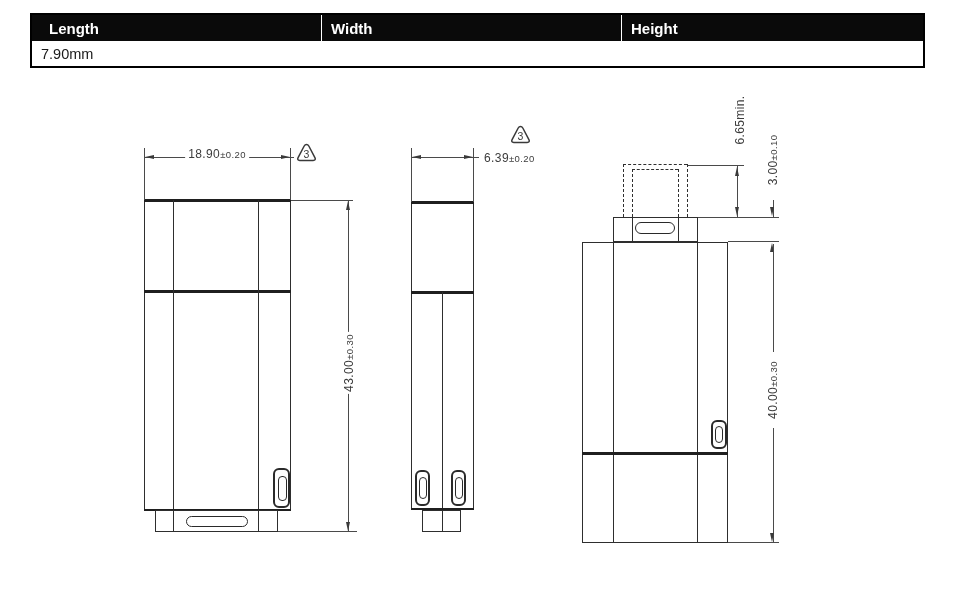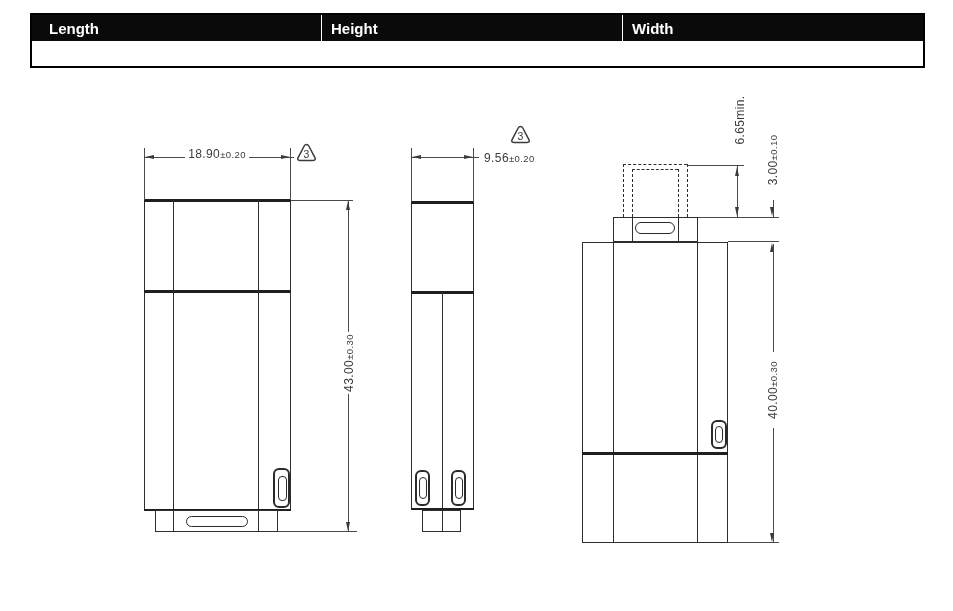--- a/index.html
+++ b/index.html
@@ -44,24 +44,25 @@
   .tri { position:absolute; }
 </style>
 </head>
 <body>
 
 <div id="stage">
 
   <div class="spec-table">
     <div class="spec-row head">
       <div class="spec-cell c1">Length</div>
+      <div class="spec-cell c2">Width</div>
       <div class="spec-cell c3">Height</div>
-      <div class="spec-cell c2">Width</div>
     </div>
     <div class="spec-row body">
+      <div class="spec-cell c3">7.90mm</div>
     </div>
   </div>
 
   <div>
 
     <div class="box" style="left:144px; top:200px; width:147px; height:311px;"></div>
     <div class="thk" style="left:144px; top:199px; width:147px; height:3px;"></div>
     <div class="thk" style="left:144px; top:290px; width:147px; height:3px;"></div>
     <div class="ln" style="left:172.5px; top:200px; width:1.5px; height:310px;"></div>
     <div class="ln" style="left:257.5px; top:200px; width:1.5px; height:310px;"></div>
@@ -105,21 +106,21 @@
     <div class="loop" style="left:415px; top:470px; width:15px; height:36px;"></div>
     <div class="loop-in" style="left:418.5px; top:477px; width:8px; height:22px;"></div>
     <div class="loop" style="left:451px; top:470px; width:15px; height:36px;"></div>
     <div class="loop-in" style="left:454.5px; top:477px; width:8px; height:22px;"></div>
 
     <div class="dl" style="left:410.5px; top:148px; width:1px; height:54px;"></div>
     <div class="dl" style="left:472.5px; top:148px; width:1px; height:54px;"></div>
     <div class="dl" style="left:411px; top:157px; width:68px; height:1px;"></div>
     <div class="arr a-left" style="left:411.5px; top:155px;"></div>
     <div class="arr a-right" style="left:463.5px; top:155px;"></div>
-    <div class="dimtext left-anchor" style="left:481px; top:157.5px;"><span>9.56</span><span class="tol">±0.20</span></div>
+    <div class="dimtext left-anchor" style="left:481px; top:157.5px;"><span>6.39</span><span class="tol">±0.20</span></div>
     <svg class="tri" style="left:510px; top:124px;" width="21" height="22" viewBox="0 0 21 22">
       <path d="M10.5 2.6 Q12 2.6 12.8 4 L18.9 15.6 Q20.2 18.4 17.2 18.4 L3.8 18.4 Q0.8 18.4 2.1 15.6 L8.2 4 Q9 2.6 10.5 2.6 Z" fill="none" stroke="#3a3a3a" stroke-width="1.5" stroke-linejoin="round"></path>
       <text x="10.5" y="16" text-anchor="middle" font-size="10.5" fill="#3a3a3a">3</text>
     </svg>
   </div>
 
   <div>
 
     <div class="dashv" style="left:622.5px; top:164px; height:53px;"></div>
     <div class="dashv" style="left:631.5px; top:169px; height:48px;"></div>

